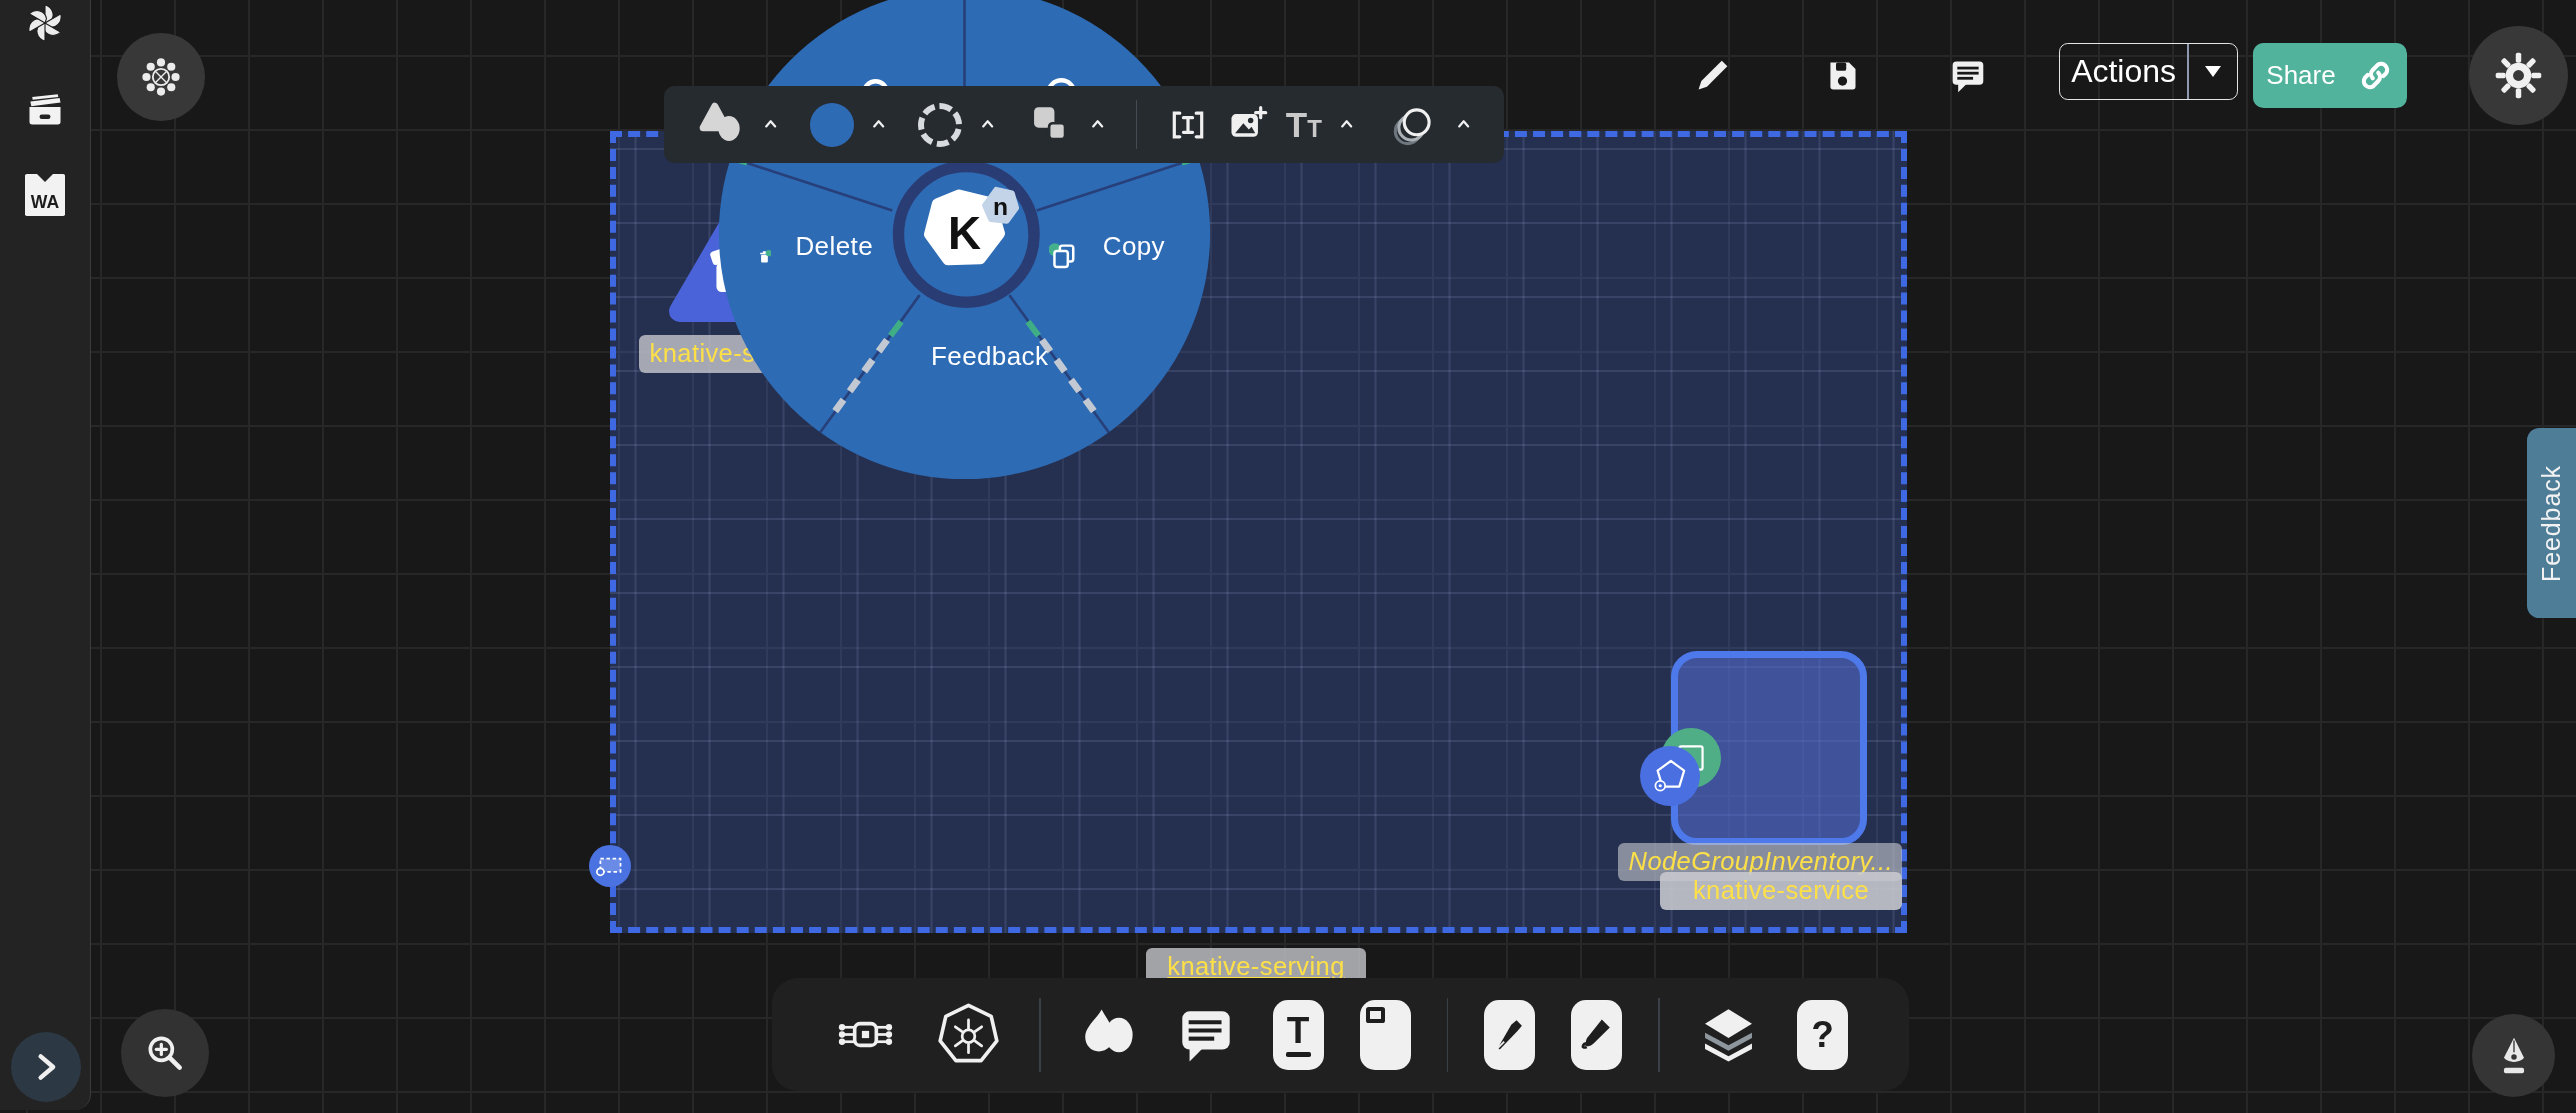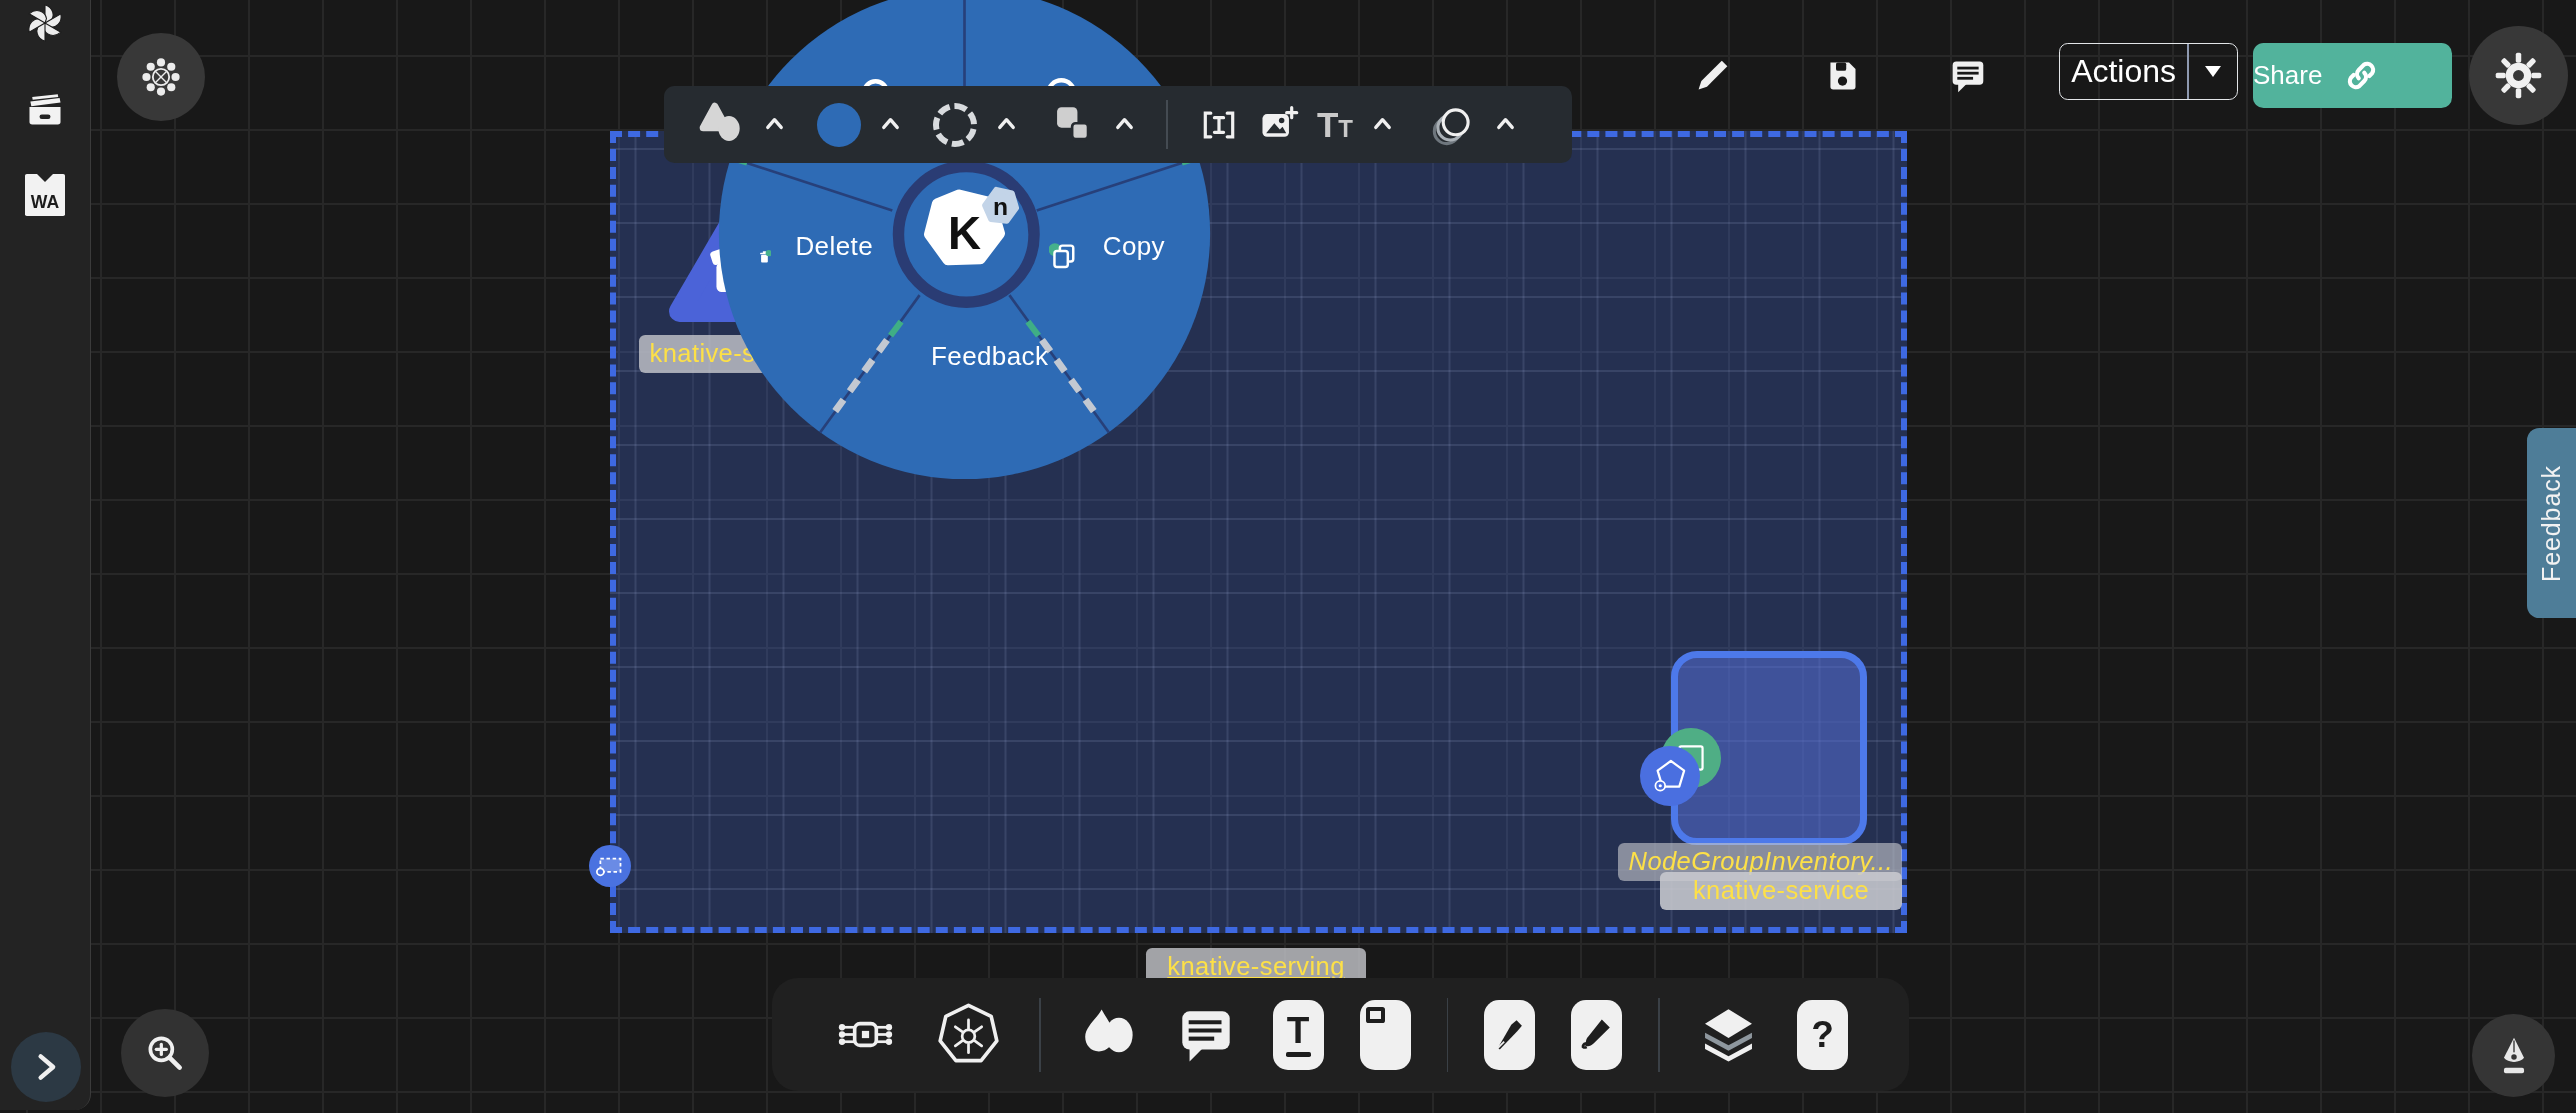--- a/index.html
+++ b/index.html
@@ -47,43 +47,43 @@
   
   .radial { position:absolute; left:718px; top:-13px; width:493px; height:493px; z-index:8; }
   .menu-item { position:absolute; z-index:9; display:flex; flex-direction:row;
     align-items:flex-start; color:#fff; font-size:26px; letter-spacing:0.4px;gap:24px; }
   .menu-delete    { left:757px; top:231px; width:116px; }
   .menu-copy      { left:1049px; top:231px; width:116px; }
   .menu-duplicate { left:907px; top:341px; width:116px; }
   .menu-item .mi-icon { width:53px; height:53px; margin-bottom:7px; }
 
   
-  .fmt-bar { position:absolute; left:664px; top:86px; width:908px; height:77px;
+  .fmt-bar { position:absolute; left:664px; top:86px; width:840px; height:77px;
     background:#262b30; border-radius:10.6px; z-index:20;
     display:flex; align-items:center; padding:0 33px; gap:17.6px; }
   .chev-up { width:23px; height:23px; }
   .swatch-circle { width:44px; height:44px; border-radius:50%; background:#2e6bb5; }
   .dashed-circle { width:44px; height:44px; border-radius:50%; border:6.2px dashed #d8dbde; }
   .vdiv { width:1.8px; height:49px; background:#444b52; margin:0 12.3px; }
   .tt-glyph { color:#c9c9c9; font-weight:bold; font-size:35px; line-height:1; }
   .tt-glyph .small { font-size:24px; }
 
   
   .hdr-icon { position:absolute; top:56px; z-index:20; }
   .actions-btn { position:absolute; left:2059px; top:43px; width:179px; height:57px;
     border:1.8px solid #e2e5e8; border-radius:8.8px; display:flex; align-items:center;
     color:#fff; font-size:32px; z-index:20; background:transparent;justify-content:flex-end; }
   .actions-btn .lbl { flex:1; text-align:center; }
   .actions-btn .split { width:1.8px; height:100%; background:#8e99b0; }
   .actions-btn .caret-zone { width:48px; display:flex; align-items:center; justify-content:center; }
   .caret-down { width:0; height:0; border-left:8.8px solid transparent;
     border-right:8.8px solid transparent; border-top:11.4px solid #fff; }
-  .share-btn { position:absolute; left:2253px; top:43px; width:199px; height:65px;
+  .share-btn { position:absolute; left:2253px; top:43px; width:154px; height:65px;
     background:#52b39c; border-radius:10.6px; display:flex; align-items:center;
-    gap:21px; color:#fff; font-size:26px; z-index:20; border:none; }
+    justify-content:center; gap:21px; color:#fff; font-size:26px; z-index:20; border:none; }
   .gear-btn { position:absolute; left:2469px; top:26px; width:99px; height:99px;
     border-radius:50%; background:#383838; display:flex; align-items:center;
     justify-content:center; z-index:20; border:none; }
 
   
   .sidebar { position:absolute; left:0; top:0; width:91px; height:1110px;
     background:#232323; border-right:1.8px solid #3b3b3b; border-radius:0 0 16px 0;
     z-index:30; display:flex; flex-direction:column; align-items:center; padding-top:0; gap:25px; }
   .side-item { width:46px; height:46px; display:flex; align-items:center; justify-content:center; }
   .wa-badge { width:40px; height:42px; background:#f2f2f2; border-radius:1.8px;

